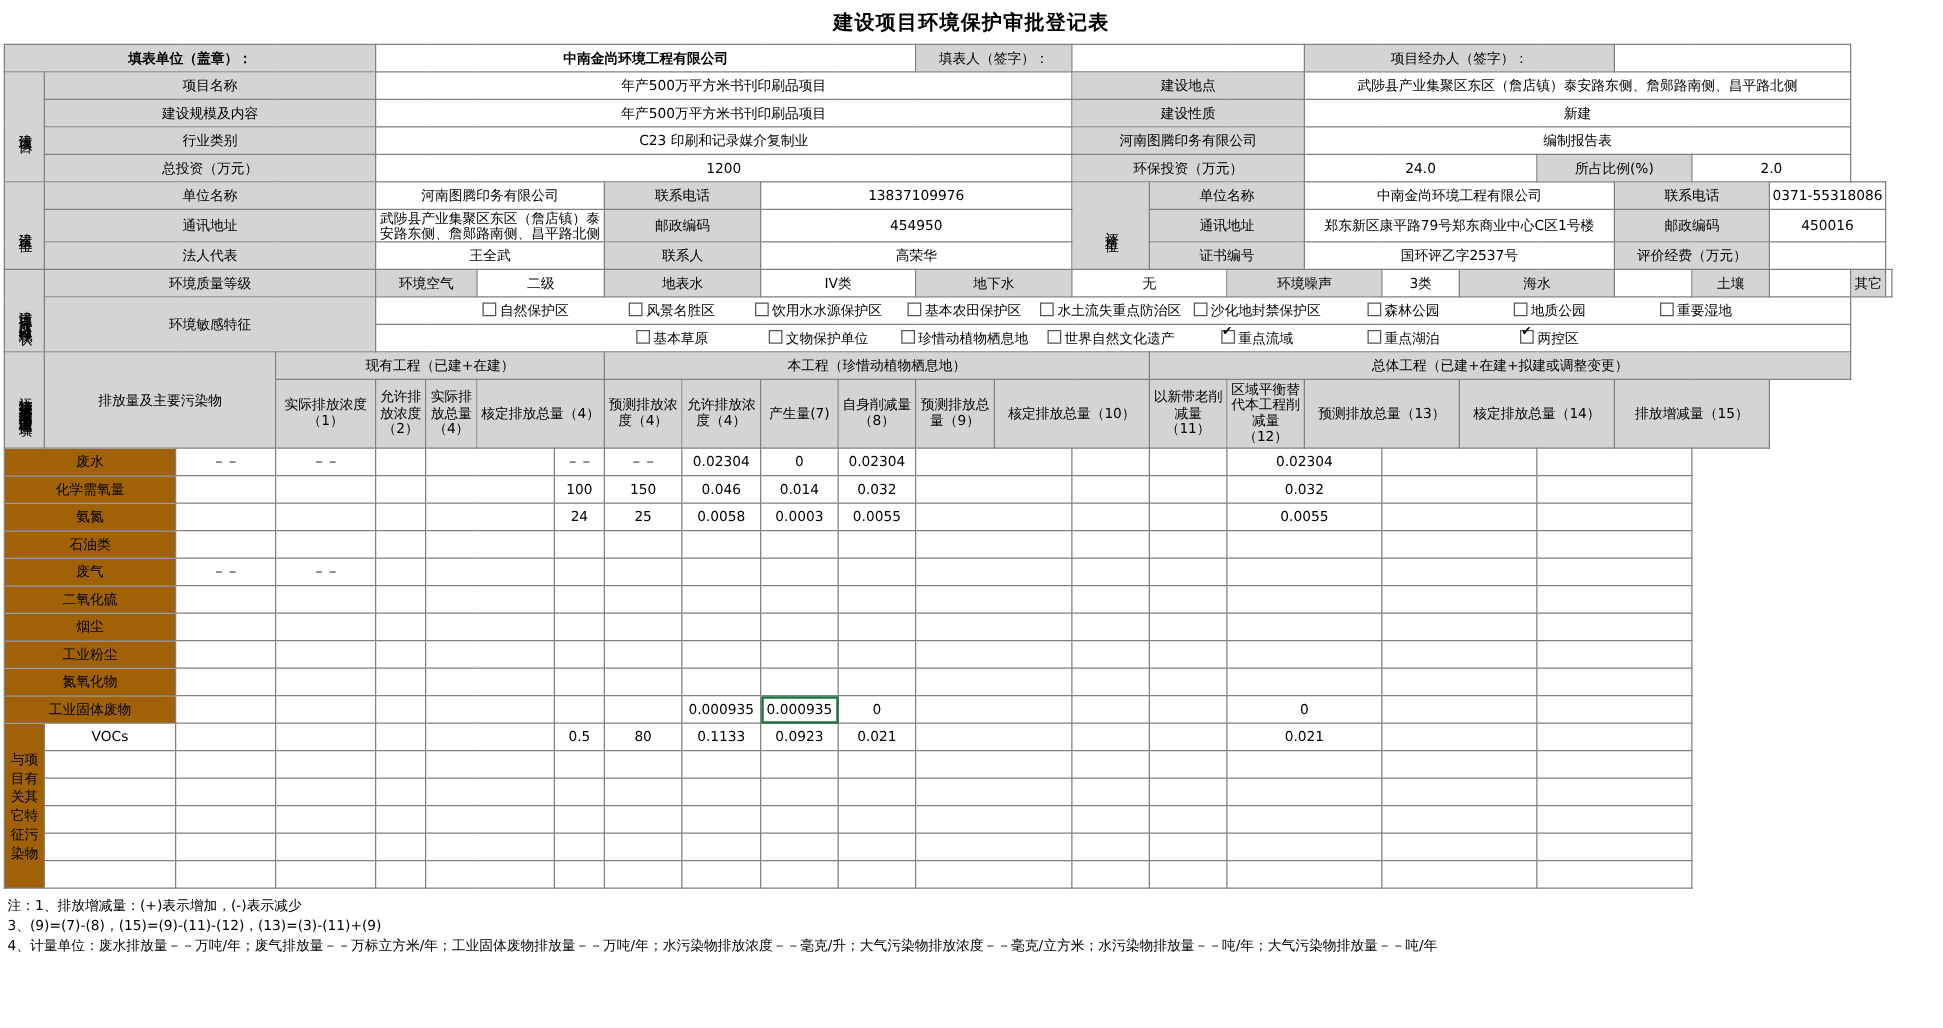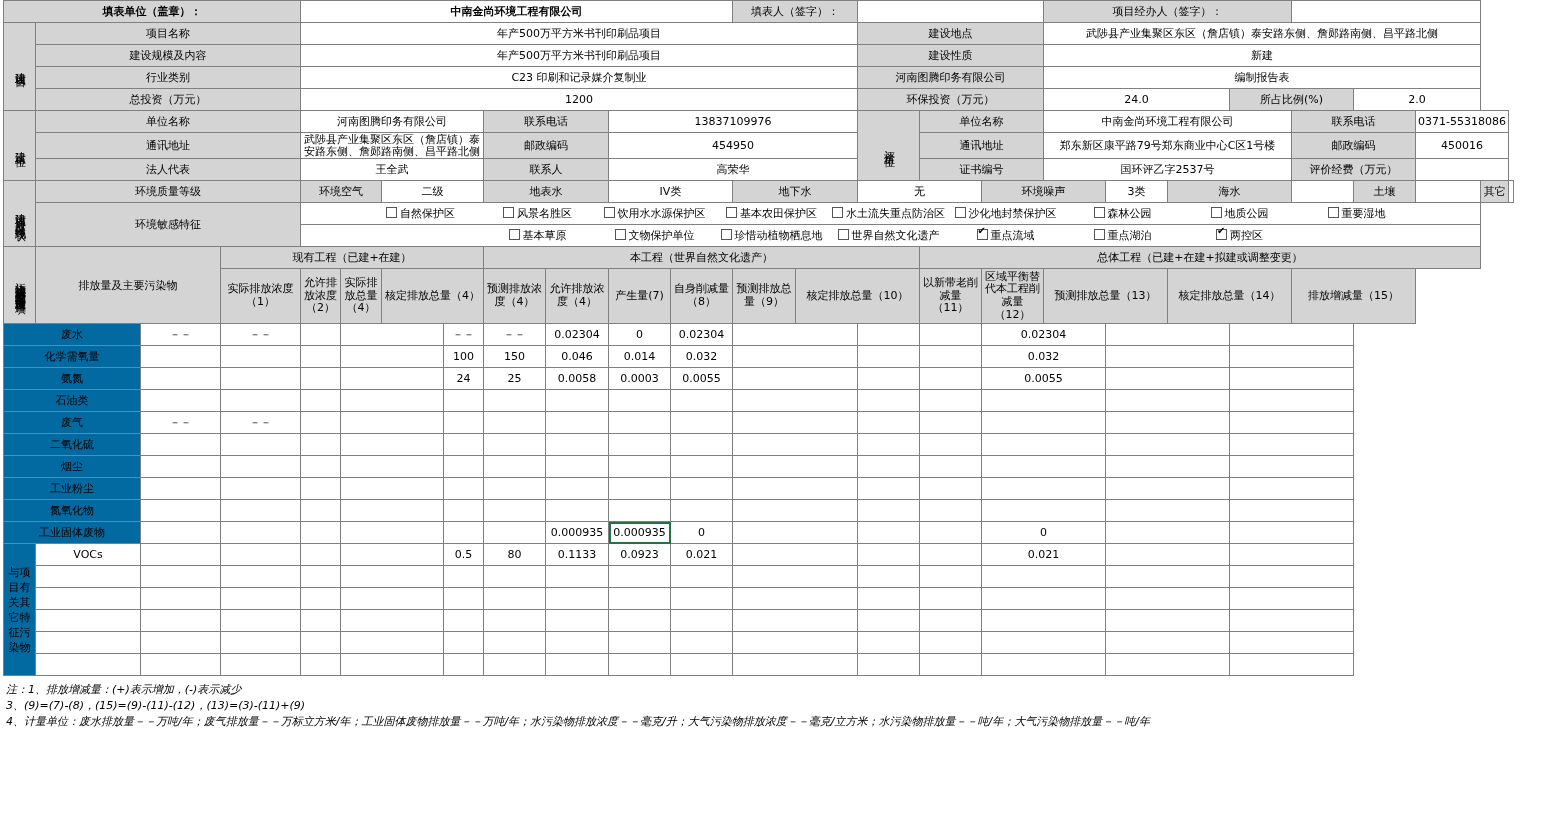--- a/index.html
+++ b/index.html
@@ -2,36 +2,37 @@
 <html><head>
 <meta charset="utf-8">
 <style>
   html,body{margin:0;padding:0;background:#fff;}
   body{width:1554px;height:822px;font-family:"DejaVu Sans","Liberation Sans",sans-serif;font-size:11px;color:#000;}
   #sheet{position:relative;width:1554px;height:822px;}
   h1.title{text-align:center;font-size:16px;font-weight:bold;margin:0;padding:8px 0 6px 0;letter-spacing:1px;}
   table.main{border-collapse:collapse;table-layout:fixed;margin-left:3px;}
   table.main td{border:1px solid #808080;font-size:11px;padding:1px 2px;text-align:center;vertical-align:middle;height:19px;overflow:hidden;white-space:nowrap;}
   .hdr{background:#d4d4d4;}
-  .hdr2{background:#0369a1;}
+  .hdr2{background:#a16207;}
   .vert{writing-mode:vertical-rl;text-orientation:upright;letter-spacing:2px;line-height:1.1;white-space:normal;}
   .bold{font-weight:bold;margin-left:34px;}
   .small{font-size:10px;}
   .chk{display:inline-block;width:9px;height:9px;border:1px solid #555;background:#fff;vertical-align:-1px;margin-right:3px;position:relative;}
   .chk.on:after{content:"\2714";position:absolute;left:0px;top:-4px;font-size:10px;line-height:10px;color:#000;}
   .chkwrap{display:inline-block;margin-right:4px;white-space:nowrap;}
   .chkcell{text-align:left;padding-left:4px;}
   .sel{outline:2px solid #217346;outline-offset:-2px;}
-  .notes{margin:6px 0 0 6px;font-size:11px;line-height:1.45;font-style:italic;}
+  .notes{margin:6px 0 0 6px;font-size:11px;line-height:1.45;}
   .notes div{white-space:nowrap;}
 </style>
 </head>
 <body>
 
 <div id="sheet">
+  <h1 class="title">建设项目环境保护审批登记表</h1>
 
   <table class="main">
     <colgroup>
       <col style="width:32px">
         <col style="width:105px">
         <col style="width:80px">
         <col style="width:80px">
         <col style="width:40px">
         <col style="width:41px">
       <col style="width:62px">
@@ -148,21 +149,21 @@
       <td class="chkcell" colspan="20" id="sens1"><span class="chkwrap" style="min-width: 113px;"><span class="chk"></span><span>自然保护区</span></span><span class="chkwrap" style="min-width: 113px;"><span class="chk"></span><span>风景名胜区</span></span><span class="chkwrap" style="min-width: 113px;"><span class="chk"></span><span>饮用水水源保护区</span></span><span class="chkwrap" style="min-width: 113px;"><span class="chk"></span><span>基本农田保护区</span></span><span class="chkwrap" style="min-width: 113px;"><span class="chk"></span><span>水土流失重点防治区</span></span><span class="chkwrap" style="min-width: 113px;"><span class="chk"></span><span>沙化地封禁保护区</span></span><span class="chkwrap" style="min-width: 113px;"><span class="chk"></span><span>森林公园</span></span><span class="chkwrap" style="min-width: 113px;"><span class="chk"></span><span>地质公园</span></span><span class="chkwrap" style="min-width: 113px;"><span class="chk"></span><span>重要湿地</span></span></td>
     </tr>
     <tr>
       <td class="chkcell" colspan="20" id="sens2"><span class="chkwrap" style="min-width: 113px;"><span class="chk"></span><span>基本草原</span></span><span class="chkwrap" style="min-width: 113px;"><span class="chk"></span><span>文物保护单位</span></span><span class="chkwrap" style="min-width: 113px;"><span class="chk"></span><span>珍惜动植物栖息地</span></span><span class="chkwrap" style="min-width: 113px;"><span class="chk"></span><span>世界自然文化遗产</span></span><span class="chkwrap" style="min-width: 113px;"><span class="chk on"></span><span>重点流域</span></span><span class="chkwrap" style="min-width: 113px;"><span class="chk"></span><span>重点湖泊</span></span><span class="chkwrap" style="min-width: 113px;"><span class="chk on"></span><span>两控区</span></span></td>
     </tr>
 
     <tr>
       <td class="hdr vert" rowspan="20" style="letter-spacing:1px">污染物排放达标与总量控制（工业建设项目详填）</td>
       <td class="hdr" colspan="2" rowspan="2">排放量及主要污染物</td>
       <td class="hdr" colspan="5">现有工程（已建+在建）</td>
-      <td class="hdr" colspan="7">本工程（世界自然文化遗产）</td>
+      <td class="hdr" colspan="7">本工程（珍惜动植物栖息地）</td>
       <td class="hdr" colspan="9">总体工程（已建+在建+拟建或调整变更）</td>
     </tr>
     <tr>
       <td class="hdr small" style="white-space:normal;line-height:1.15;height:52px">实际排放浓度（1）</td>
       <td class="hdr small" style="white-space:normal;line-height:1.15">允许排放浓度（2）</td>
       <td class="hdr small" style="white-space:normal;line-height:1.15">实际排放总量（4）</td>
       <td class="hdr small" colspan="2" style="white-space:normal;line-height:1.15">核定排放总量（4）</td>
       <td class="hdr small" style="white-space:normal;line-height:1.15">预测排放浓度（4）</td>
       <td class="hdr small" style="white-space:normal;line-height:1.15">允许排放浓度（4）</td>
       <td class="hdr small" style="white-space:normal;line-height:1.15">产生量(7)</td>

